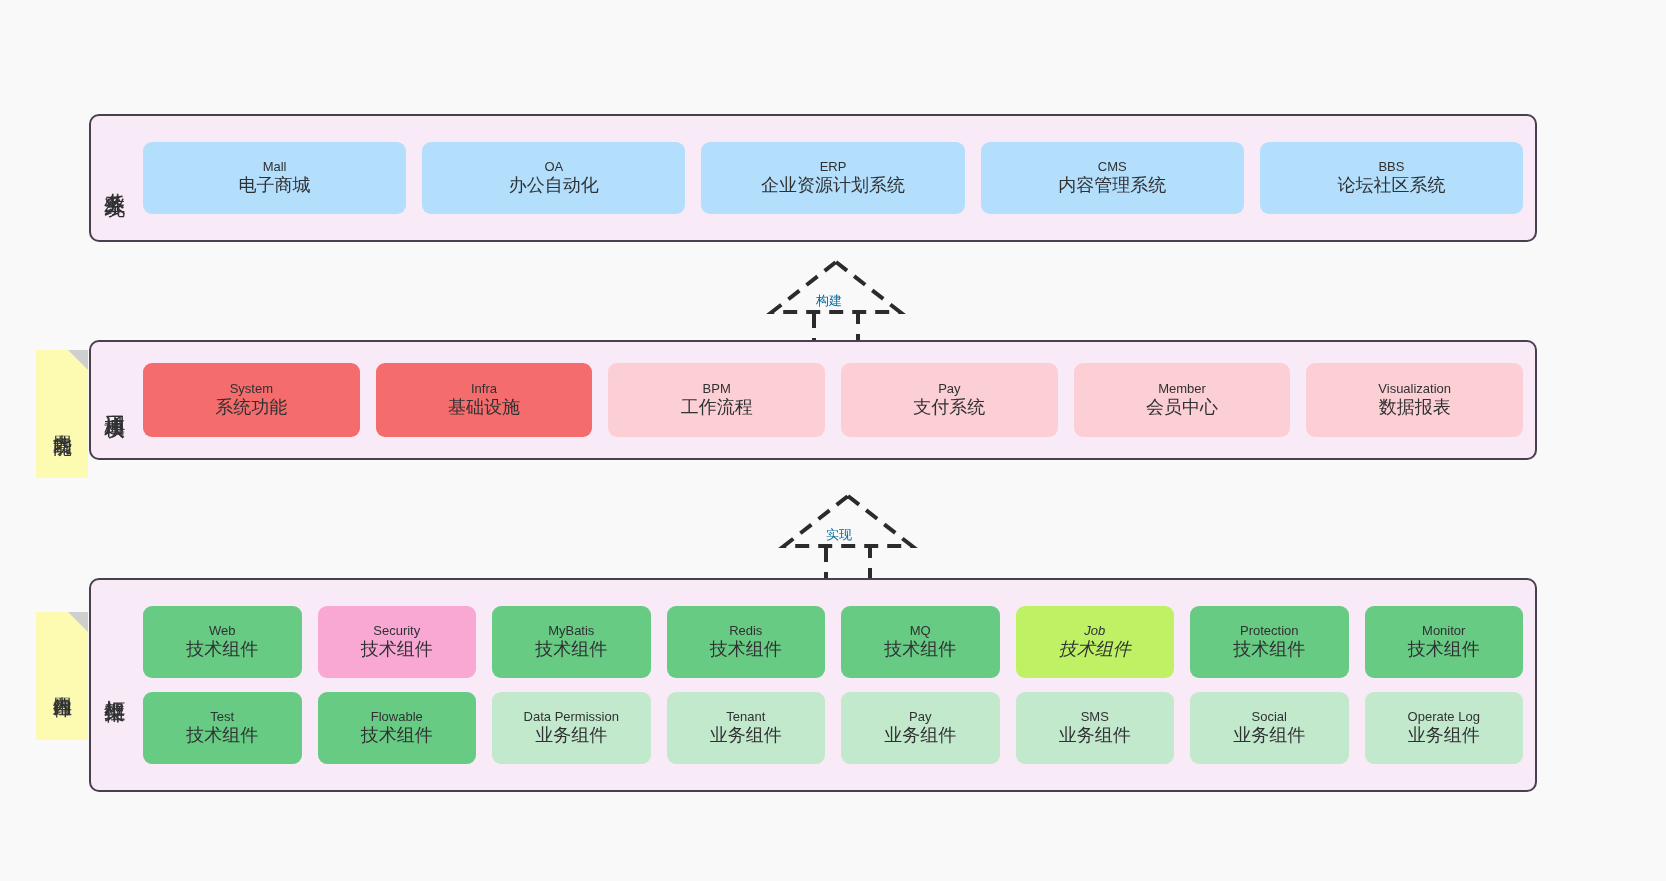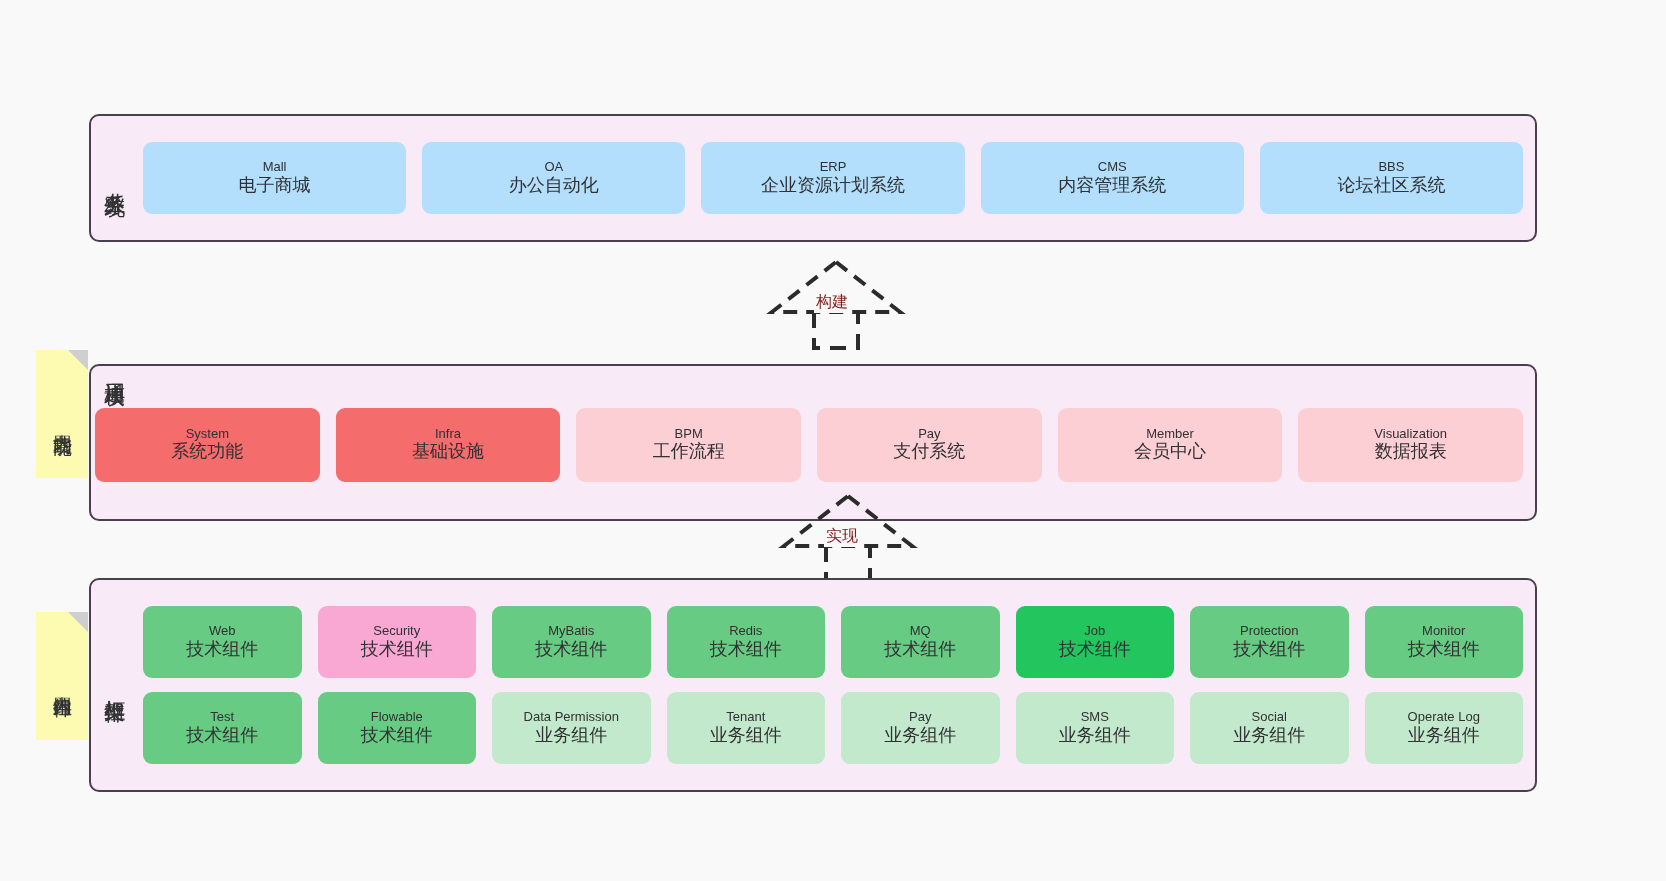--- a/index.html
+++ b/index.html
@@ -68,21 +68,21 @@
 
   
   .c-blue   {background:#b3dffc;}
   .c-red    {background:#f56c6c;}
   .c-pink   {background:#fccfd4;}
   .c-green  {background:#67cb83;}
   .c-lgreen {background:#c3e9cd;}
 
   
   #layer-business{left:89px;top:114px;width:1448px;height:128px;}
-  #layer-common  {left:89px;top:364px;width:1448px;height:157px;flex-direction:column;}
+  #layer-common  {left:89px;top:340px;width:1448px;height:120px;}
   #layer-framework{left:89px;top:578px;width:1448px;height:214px;}
   #layer-business .cell{min-height:72px;}
   #layer-common .cell{min-height:74px;}
   #layer-framework .cell{min-height:72px;}
 
   
   .sticky{
     position:absolute;
     width:52px;
     background:#fdfbb2;
@@ -108,22 +108,22 @@
     writing-mode:horizontal-tb;
   }
   #sticky-common{left:36px;top:350px;height:128px;}
   #sticky-framework{left:36px;top:612px;height:128px;}
 
   
   .arrow{position:absolute;}
   .arrow svg{display:block;overflow:visible;}
   .arrow-label{
     position:absolute;
-    font-size:16px;
-    color:#7f1d1d;
+    font-size:13px;
+    color:#0369a1;
     background:#f9f9f9;
     padding:0 2px;
     user-select:none;
     white-space:nowrap;
     text-align:center;
   }
   #arrow-build{left:756px;top:258px;width:160px;height:92px;}
   #arrow-build .arrow-label{left:58px;top:34px;}
   #arrow-implement{left:768px;top:492px;width:160px;height:92px;}
   #arrow-implement .arrow-label{left:56px;top:34px;}
@@ -236,21 +236,21 @@
           <span class="t2">技术组件</span>
         </div>
         <div class="cell c-green" style="background: rgb(103, 203, 131);">
           <span class="t1">Redis</span>
           <span class="t2">技术组件</span>
         </div>
         <div class="cell c-green" style="background: rgb(103, 203, 131);">
           <span class="t1">MQ</span>
           <span class="t2">技术组件</span>
         </div>
-        <div class="cell c-green" style="background: #22c55e;">
+        <div class="cell c-green" style="background: #bef264; font-style: italic;">
           <span class="t1">Job</span>
           <span class="t2">技术组件</span>
         </div>
         <div class="cell c-green" style="background: rgb(103, 203, 131);">
           <span class="t1">Protection</span>
           <span class="t2">技术组件</span>
         </div>
         <div class="cell c-green" style="background: rgb(103, 203, 131);">
           <span class="t1">Monitor</span>
           <span class="t2">技术组件</span>

